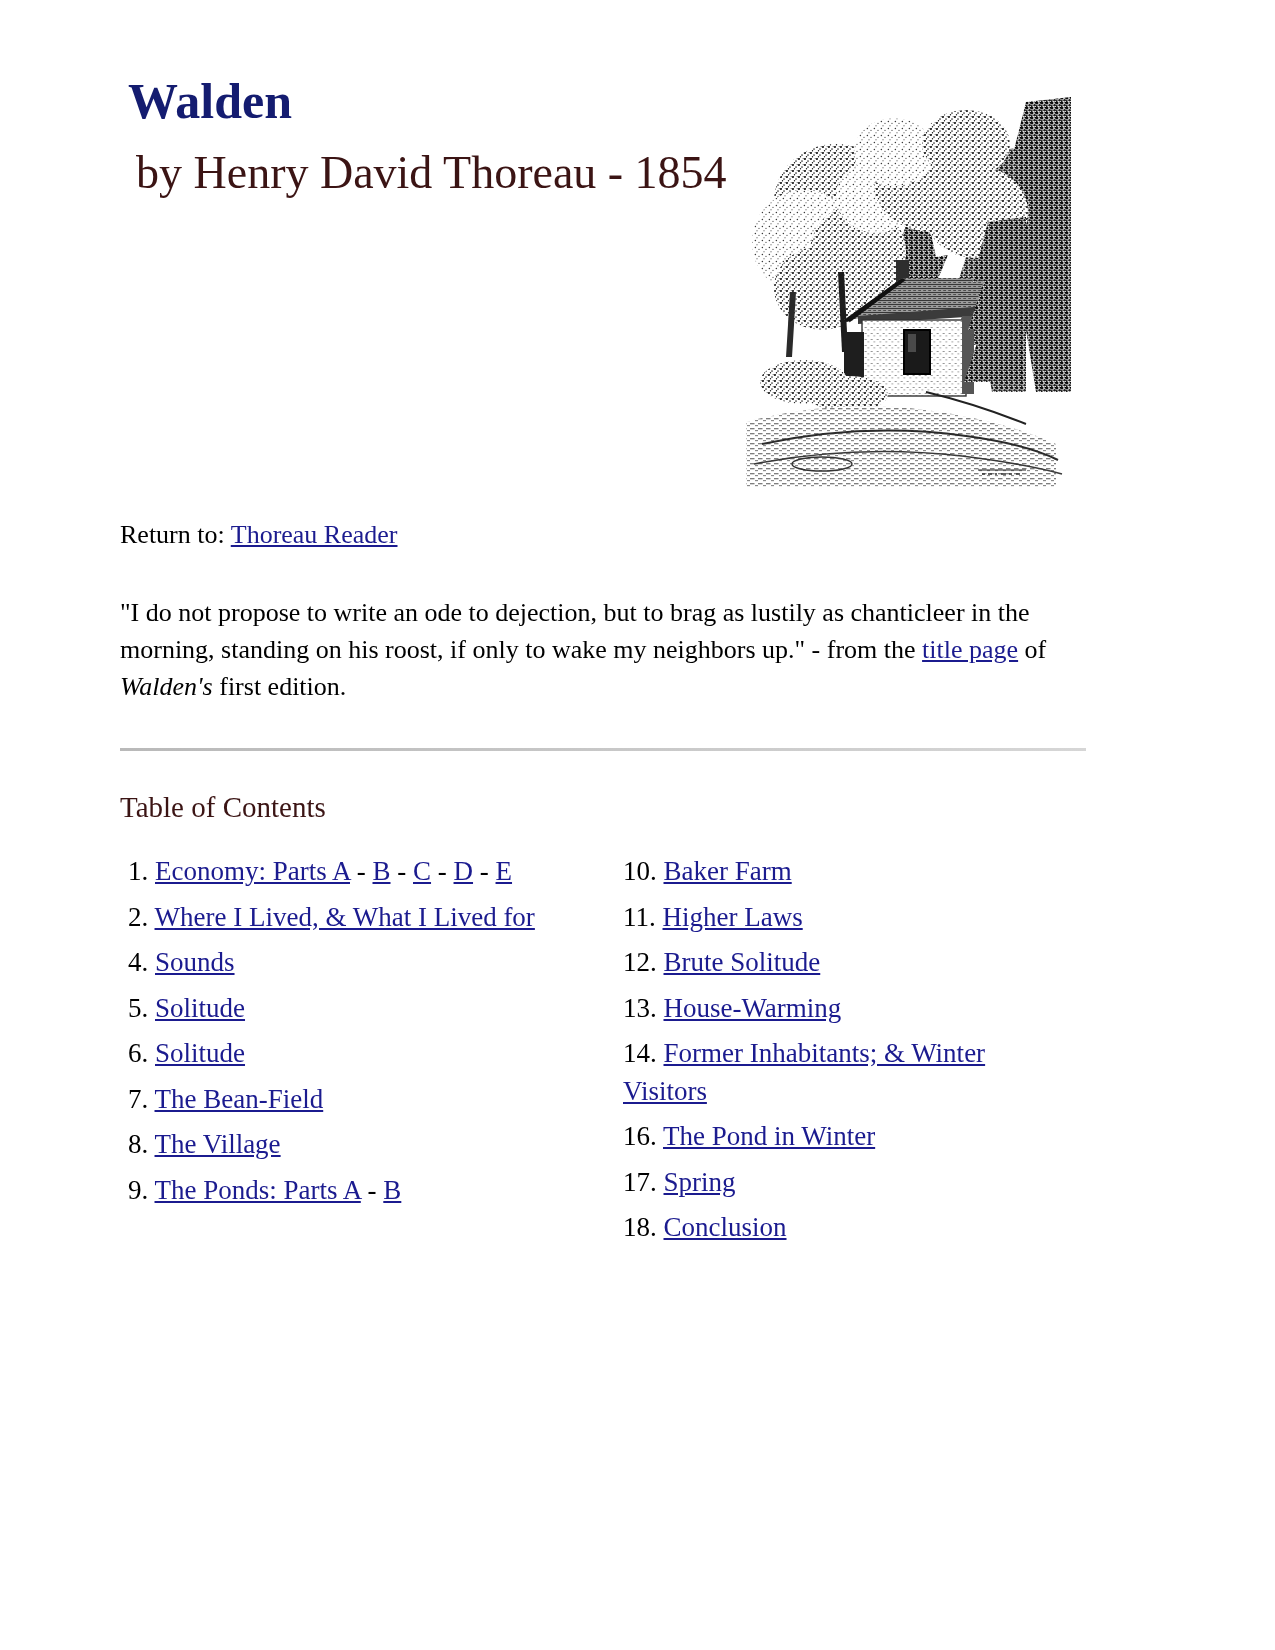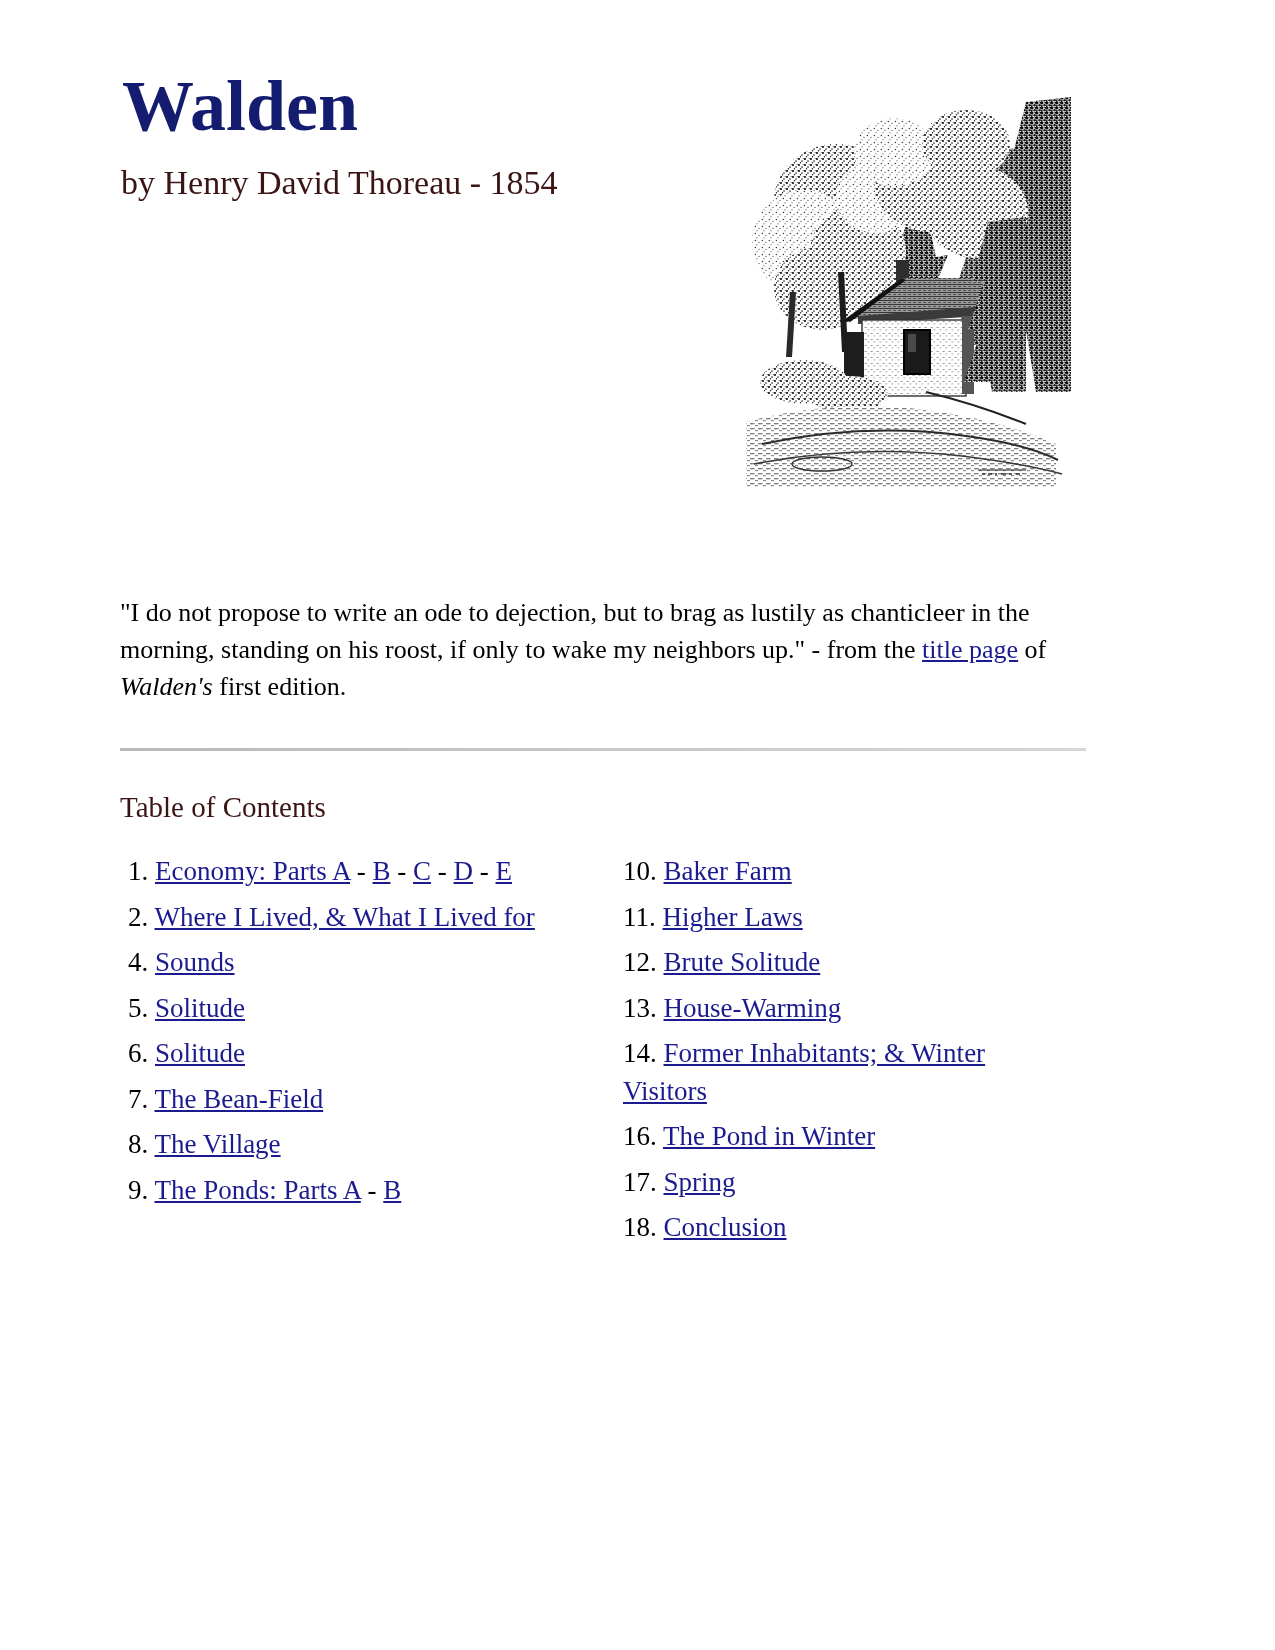--- a/index.html
+++ b/index.html
@@ -25,32 +25,32 @@
 
   
   .header {
     position: absolute;
     left: 120px;
     top: 68px;
     width: 980px;
     height: 430px;
   }
   .title {
-    font-size: 72px;
+    font-size: 50px;
     font-weight: bold;
     color: #141C70;
     line-height: 1.0;
     letter-spacing: 0px;
-    margin: 2px;
+    margin: 8px;
     padding: 0;
   }
   .byline {
-    font-size: 34px;
+    font-size: 46px;
     color: #3B1414;
-    margin: 1px;
+    margin: 16px;
     padding: 0;
     margin-top: 22px;
     line-height: 1.1;
   }
 
   
   .illustration {
     position: absolute;
     left: 726px;
     top: 92px;
@@ -242,20 +242,24 @@
         <path d="M28 372 Q130 352 236 364 Q300 372 336 382" stroke="#3a3a3a" stroke-width="1.6" fill="none"></path>
         <ellipse cx="96" cy="372" rx="30" ry="7" fill="none" stroke="#333" stroke-width="1.4"></ellipse>
         <path d="M200 300 Q250 312 300 332" stroke="#222" stroke-width="2" fill="none"></path>
 
         <path d="M252 378 L300 378" stroke="#222" stroke-width="1.2"></path>
         <path d="M256 382 h3 m3 0 h4 m3 0 h2 m4 0 h5 m3 0 h3 m4 0 h4" stroke="#333" stroke-width="1.6"></path>
       </g>
     </svg>
   </div>
 
+  <div class="returnline">
+    <span>Return to:</span>
+    <a class="link">Thoreau Reader</a>
+  </div>
 
   <div class="quote">
     <span>"I do not propose to write an ode to dejection, but to brag as lustily as chanticleer in the morning, standing on his roost, if only to wake my neighbors up." - from the </span><a class="link">title page</a><span> of </span><i>Walden's</i><span> first edition.</span>
   </div>
 
   <div class="divider"></div>
 
   <div class="toc-heading">Table of Contents</div>
 
   <div class="toc">

